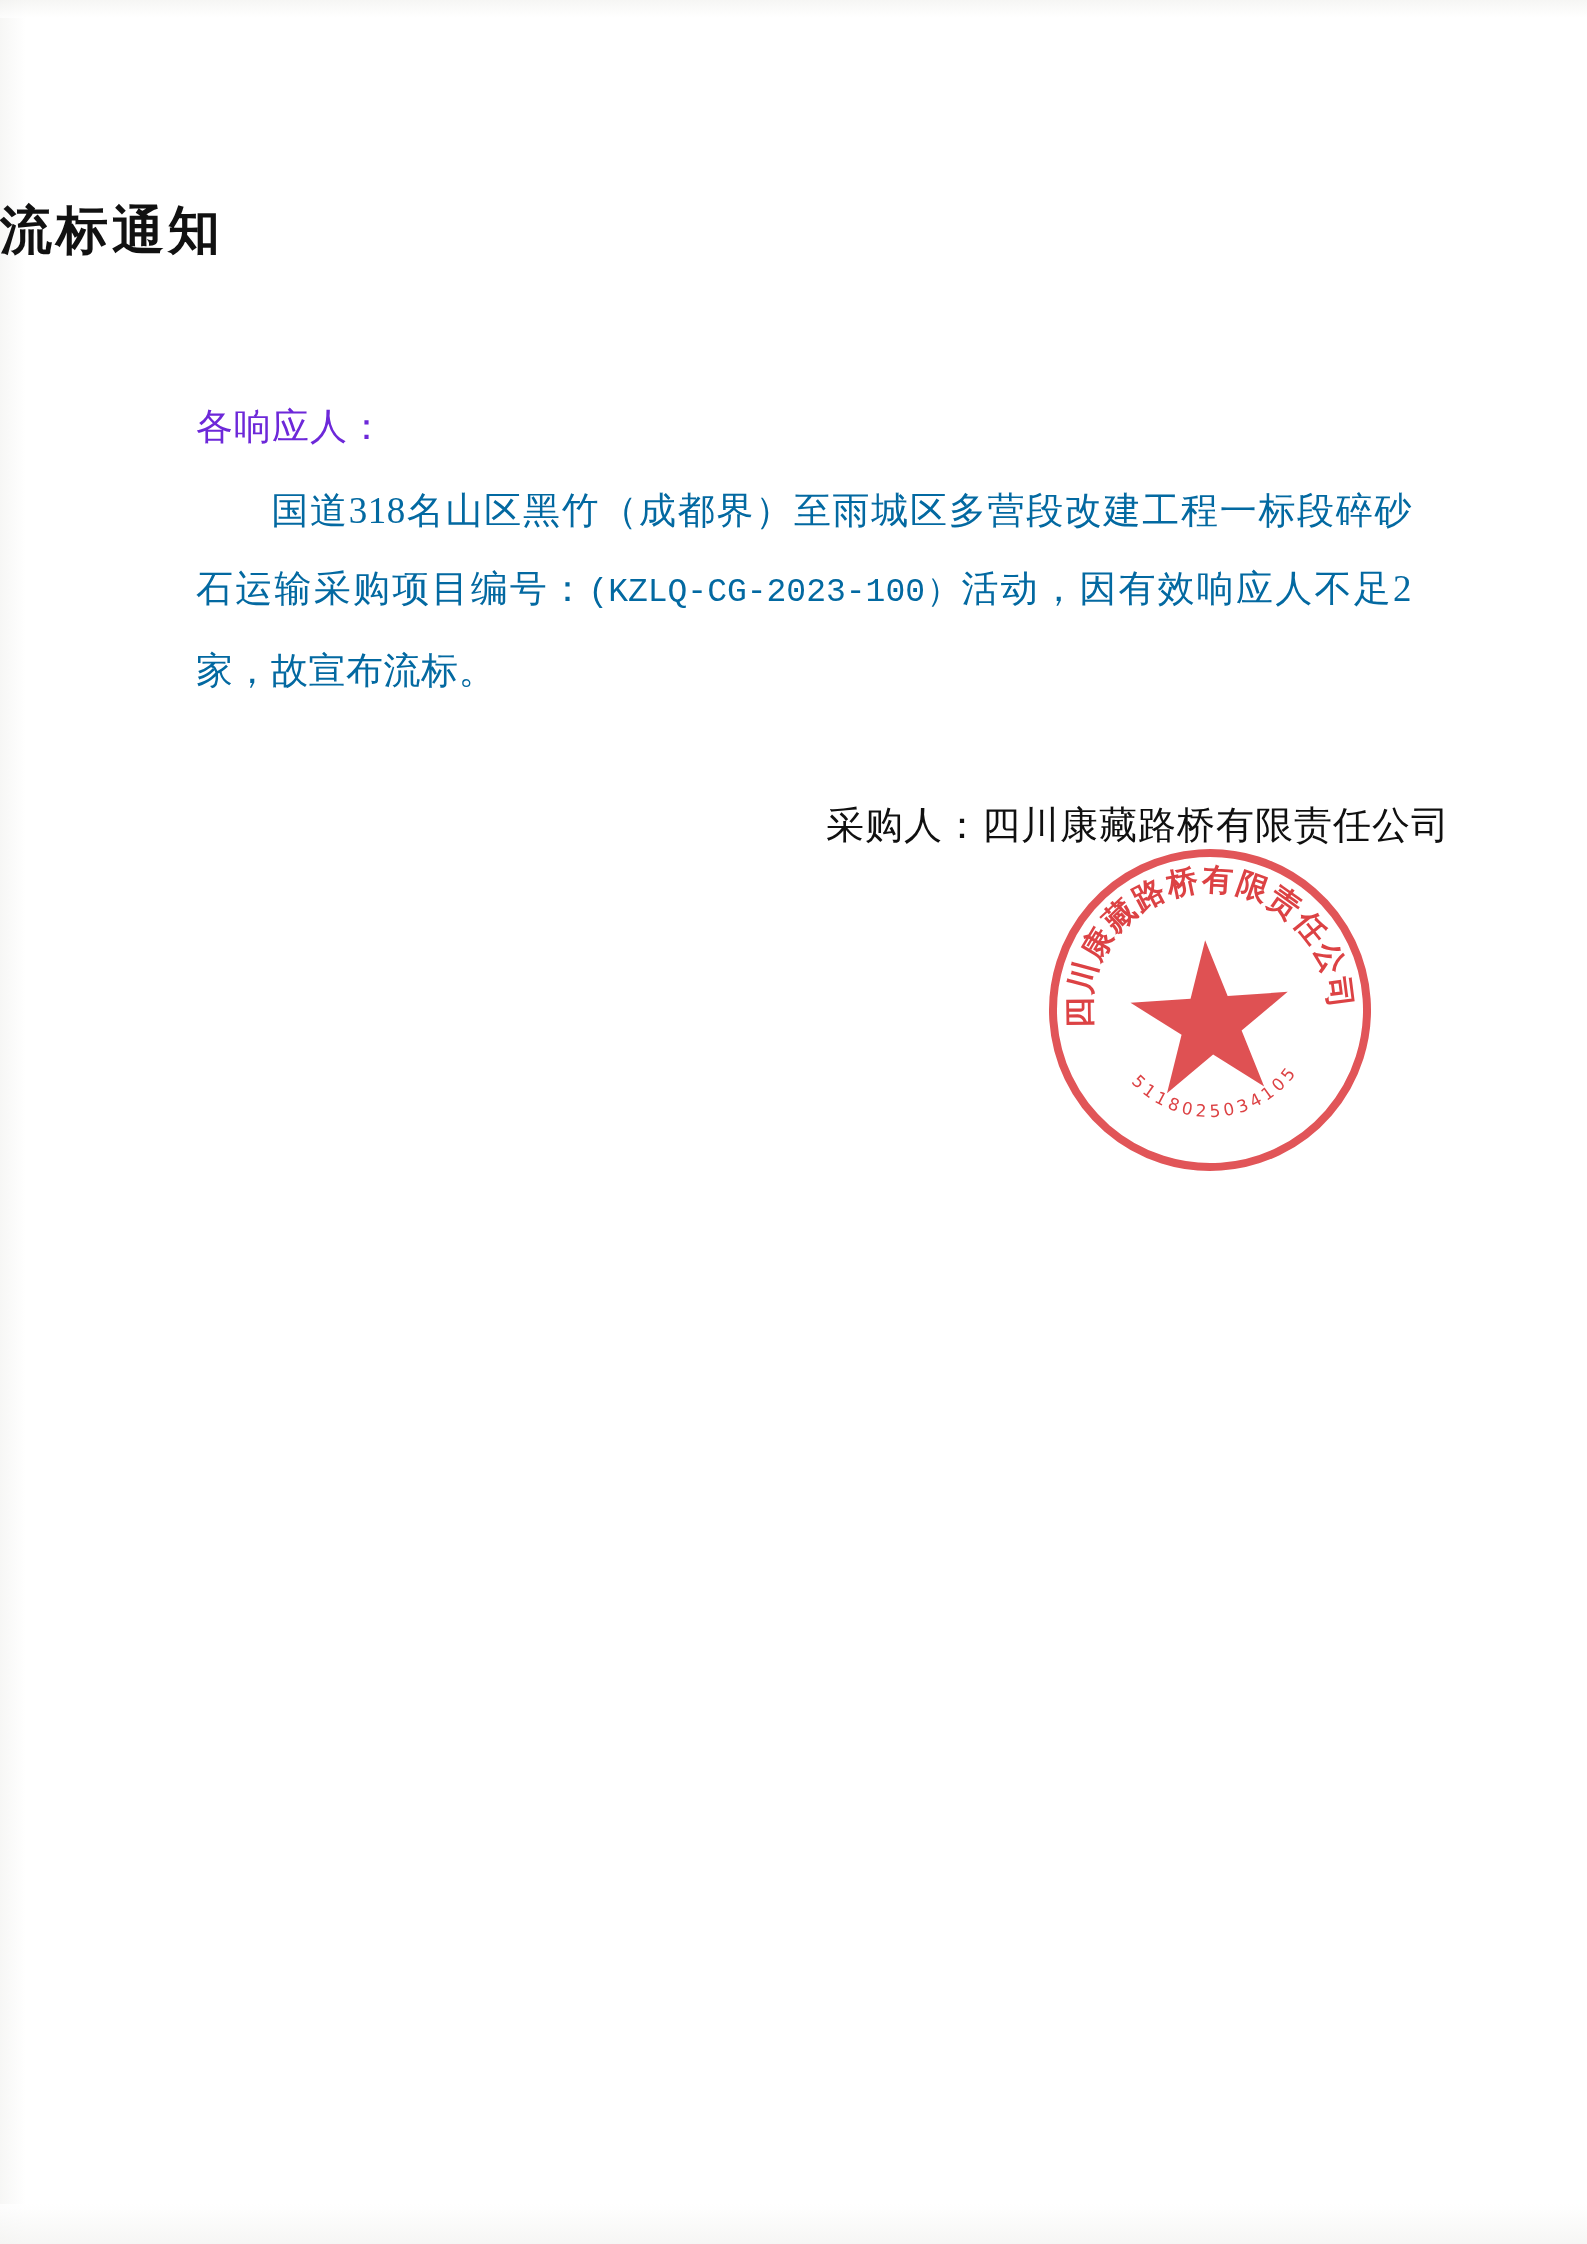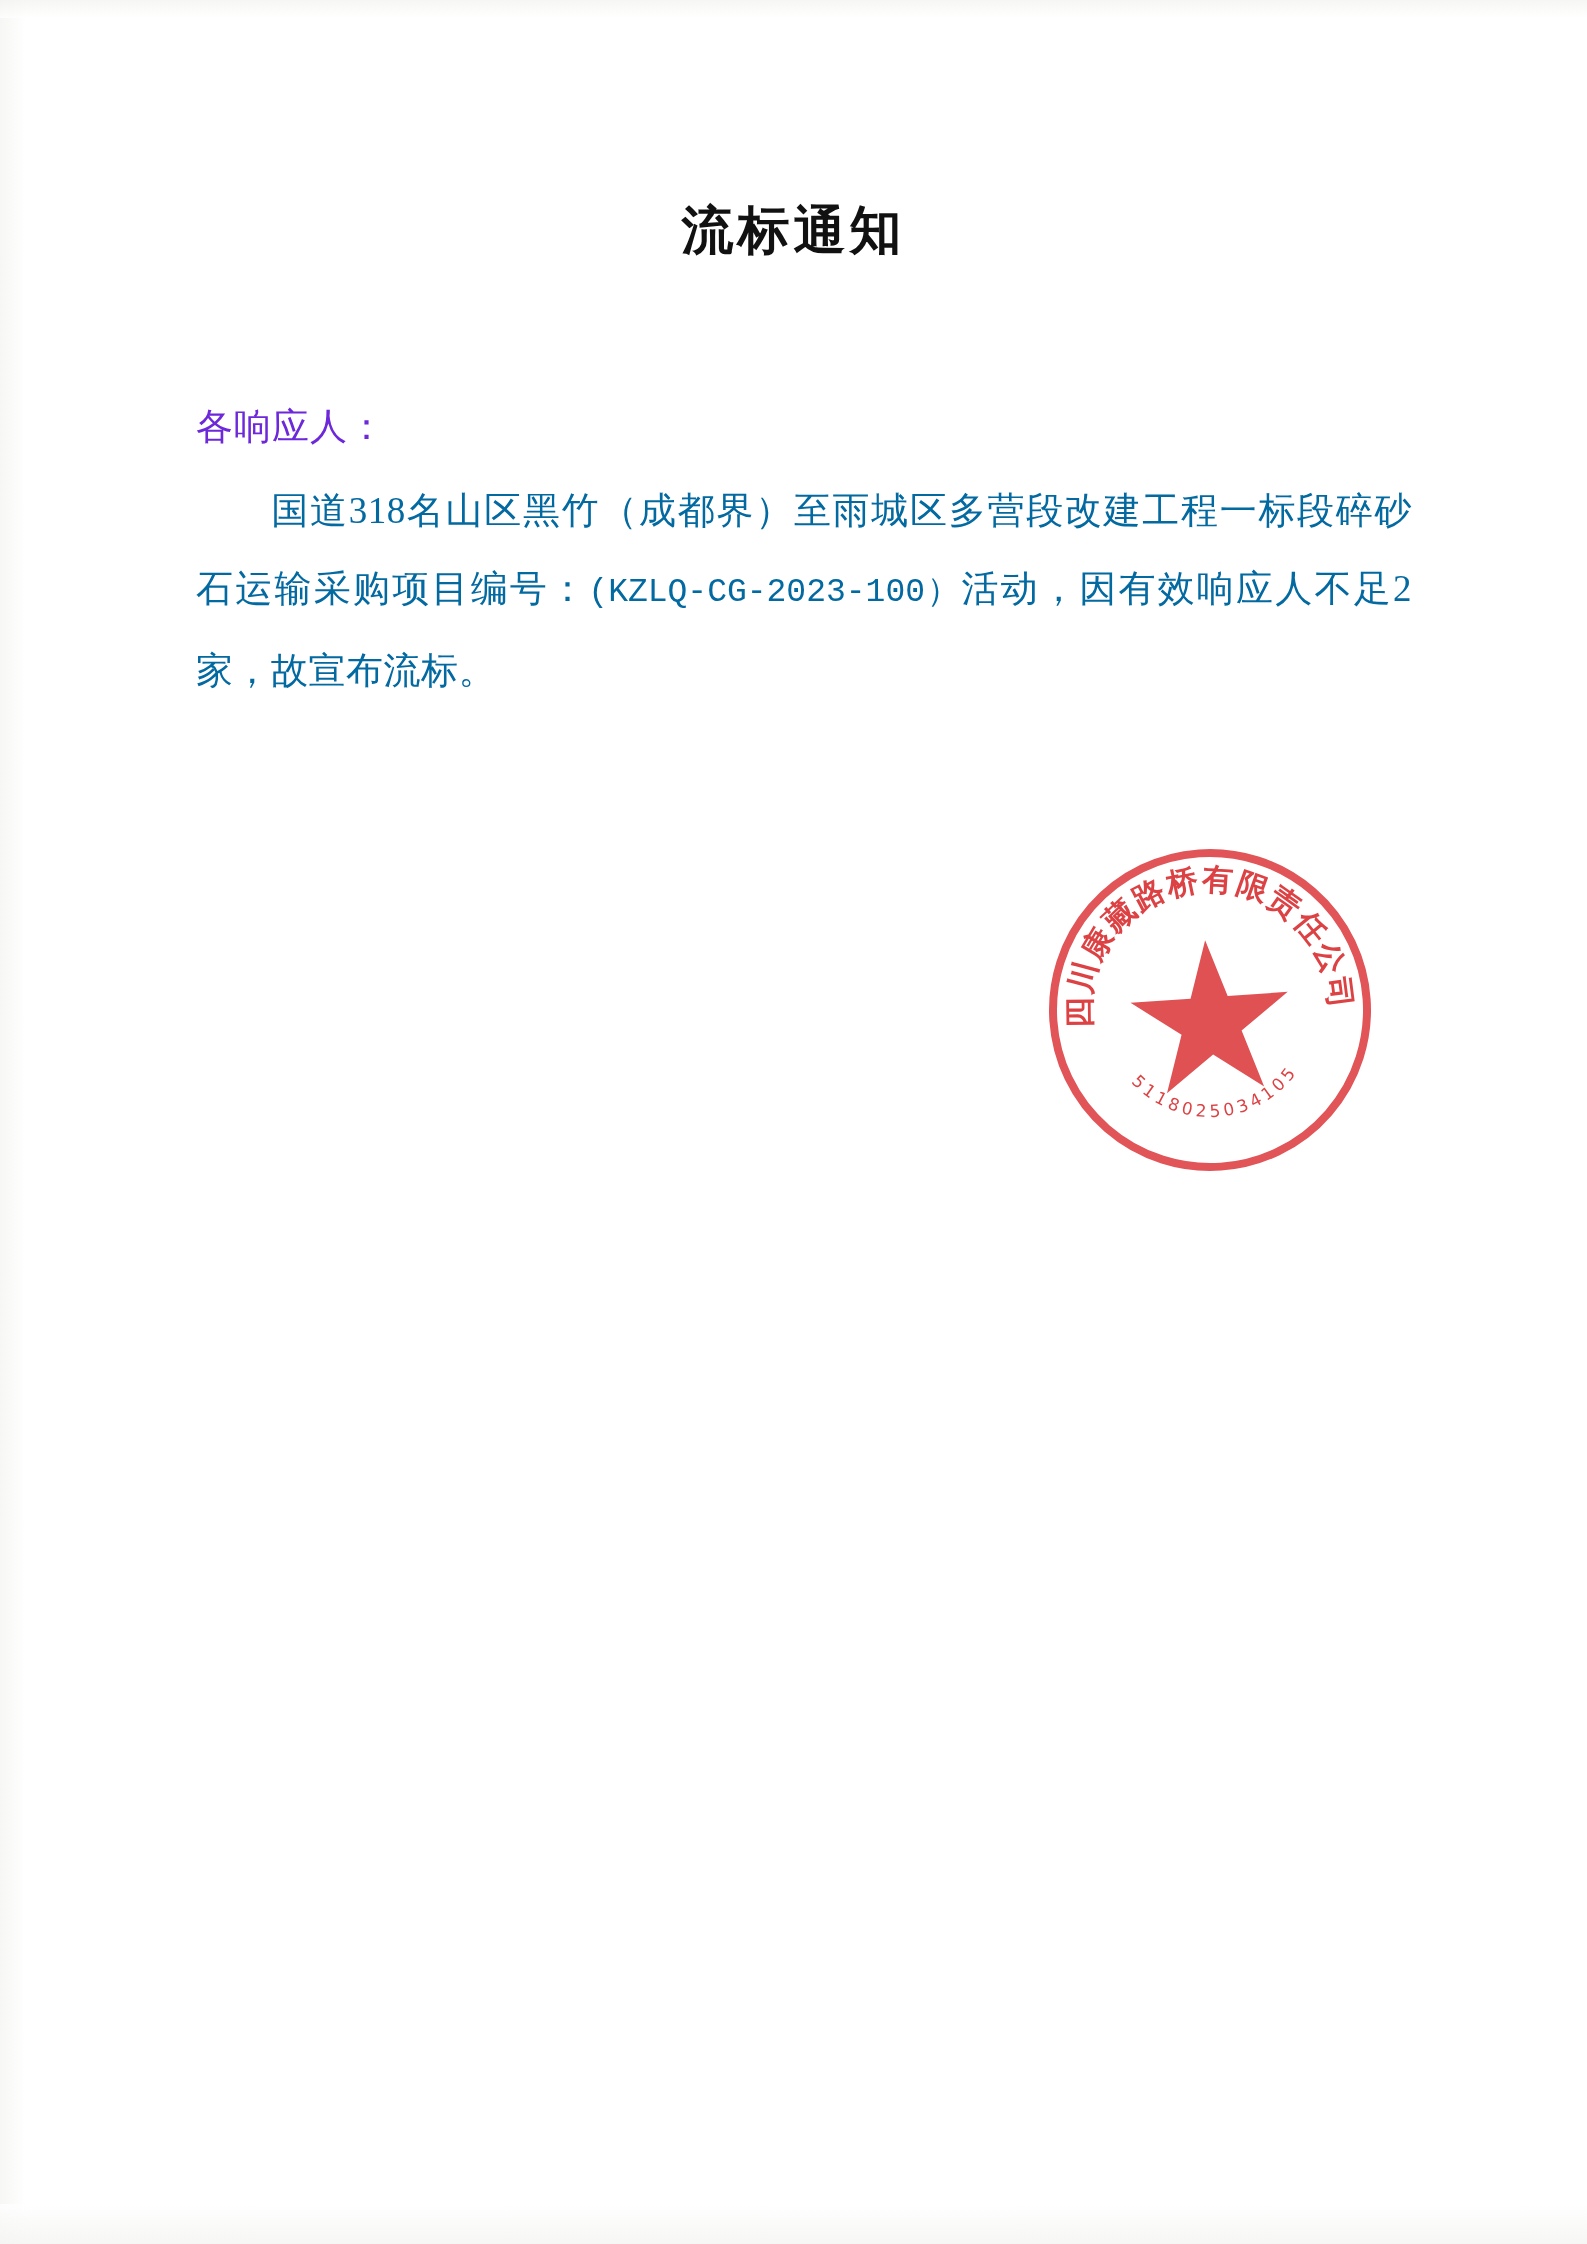--- a/index.html
+++ b/index.html
@@ -38,21 +38,20 @@
     left: 0; bottom: 0;
     width: 1587px; height: 40px;
     background: linear-gradient(to top, #f4f4f2, #ffffff);
     opacity: .8;
   }
   .doc-title {
     position: absolute;
     top: 196px;
     left: 0;
     width: 1587px;
-    text-align: center;
     font-family: "DejaVu Serif", "Liberation Serif", serif;
     font-weight: bold;
     font-size: 52px;
     letter-spacing: 4px;
     color: #111111;
   }
   .salutation {
     position: absolute;
     top: 388px;
     left: 196px;
@@ -150,20 +149,23 @@
   <div class="faint-mark" style="left:1345px; top:205px;"></div>
 
   <div class="doc-title">流标通知</div>
 
   <div class="salutation">各响应人：</div>
 
   <div class="body-block">
     <span class="indent"></span><span>国道</span><span class="lat">318</span><span>名山区黑竹（成都界）至雨城区多营段改建工程一标段碎砂石运输采购项目编号：</span><span class="mono-code">(KZLQ-CG-2023-100）</span><span>活动，因有效响应人不足</span><span class="lat">2</span><span>家，故宣布流标。</span>
   </div>
 
+  <div class="signer">
+    <span>采购人：</span><span>四川康藏路桥有限责任公司</span>
+  </div>
 
 
   <div class="seal">
     <svg width="330" height="330" viewBox="0 0 330 330" xmlns="http://www.w3.org/2000/svg">
       <defs>
         <path id="sealArcTop" d="M 45,165 A 120,120 0 0 1 285,165"></path>
         <path id="sealArcBottom" d="M 58,165 A 107,107 0 0 0 272,165"></path>
       </defs>
       <circle cx="165" cy="165" r="157" fill="none" stroke="#d8282b" stroke-width="8" opacity="0.9"></circle>
       <text class="seal-text" text-anchor="middle">

